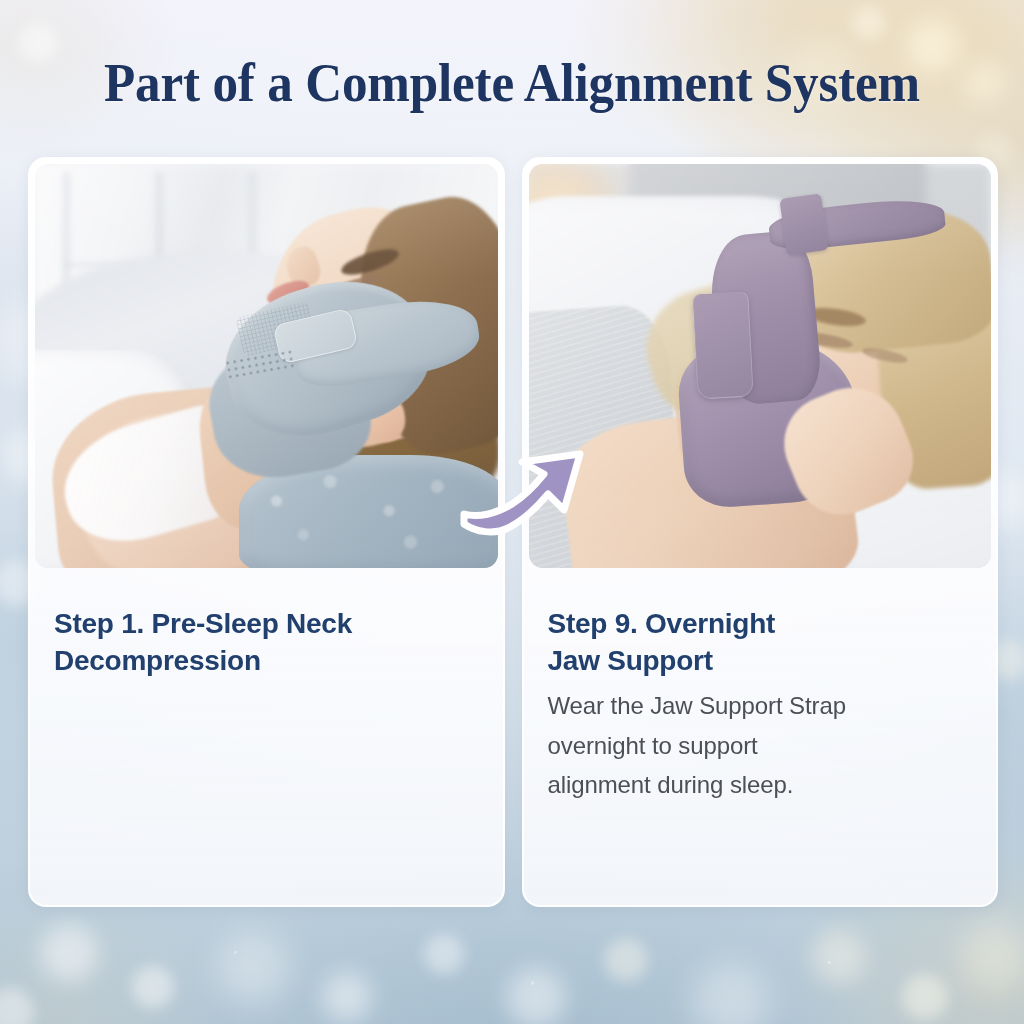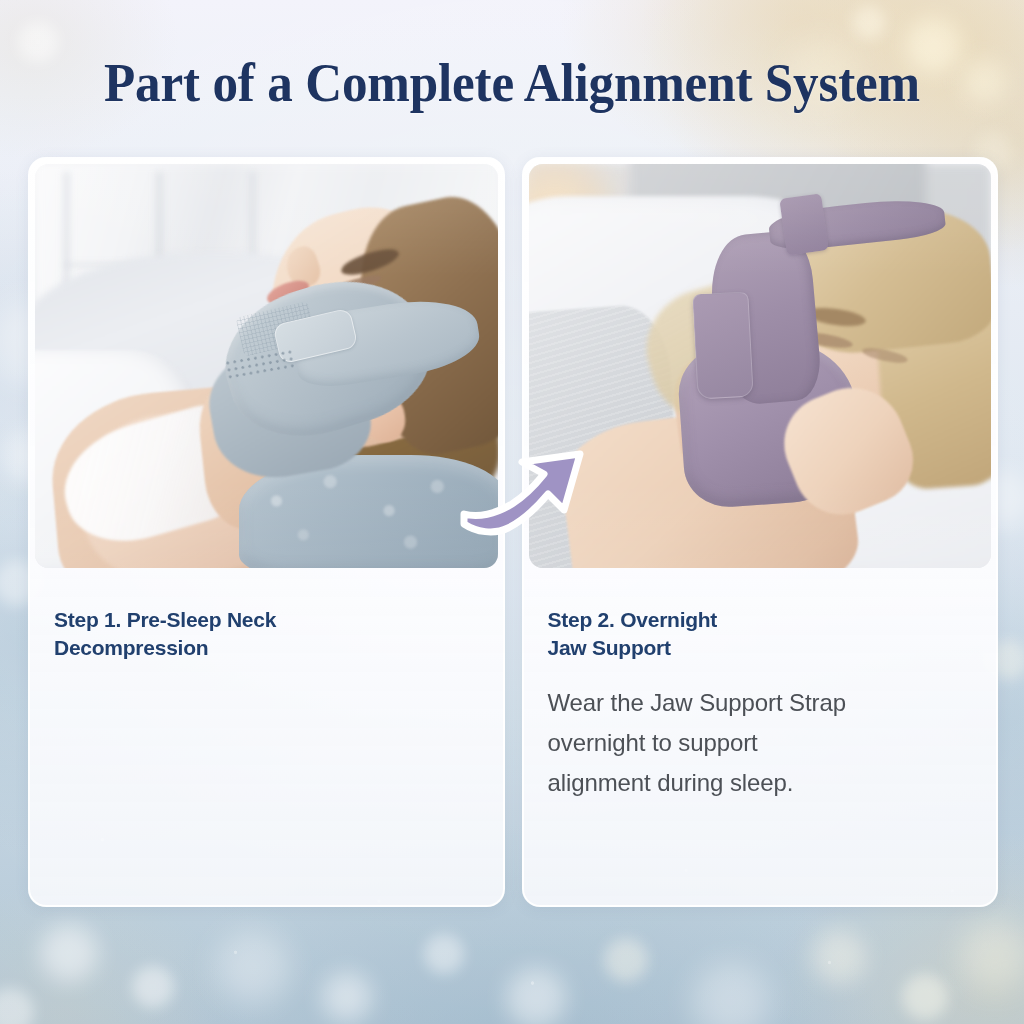--- a/index.html
+++ b/index.html
@@ -508,26 +508,26 @@
     position: absolute; inset: 0;
     background: linear-gradient(to bottom, rgba(255,255,255,0.10) 0%, rgba(255,255,255,0) 28%, rgba(255,255,255,0) 78%, rgba(255,255,255,0.08) 100%);
     pointer-events: none;
   }
 
   
   .card-text {
     padding: 38px 24px 0 24px;
   }
   .card-heading {
-    font-size: 21px;
+    font-size: 28px;
     font-weight: bold;
     line-height: 1.32;
     color: #21406e;
     letter-spacing: -0.25px;
-    margin-bottom: 22px;
+    margin-bottom: 6px;
     white-space: pre-line;
   }
   .card-body {
     font-size: 24px;
     line-height: 1.65;
     color: #4c5056;
     letter-spacing: -0.1px;
     white-space: pre-line;
   }
 
@@ -642,21 +642,21 @@
       <div class="pb-lips"></div>
       <div class="pb-strap-chin"></div>
       <div class="pb-strap-side"></div>
       <div class="pb-strap-crown"></div>
       <div class="pb-strap-tab"></div>
       <div class="pb-strap-tab2"></div>
       <div class="pb-hand"></div>
     </div>
 
     <div class="card-text">
-      <div class="card-heading">Step 2. Overnight
+      <div class="card-heading">Step 9. Overnight
 Jaw Support</div>
       <div class="card-body">Wear the Jaw Support Strap
 overnight to support
 alignment during sleep.</div>
     </div>
   </div>
 </div>
 
 <div class="arrow-wrap">
   <svg viewBox="0 0 126 116">

